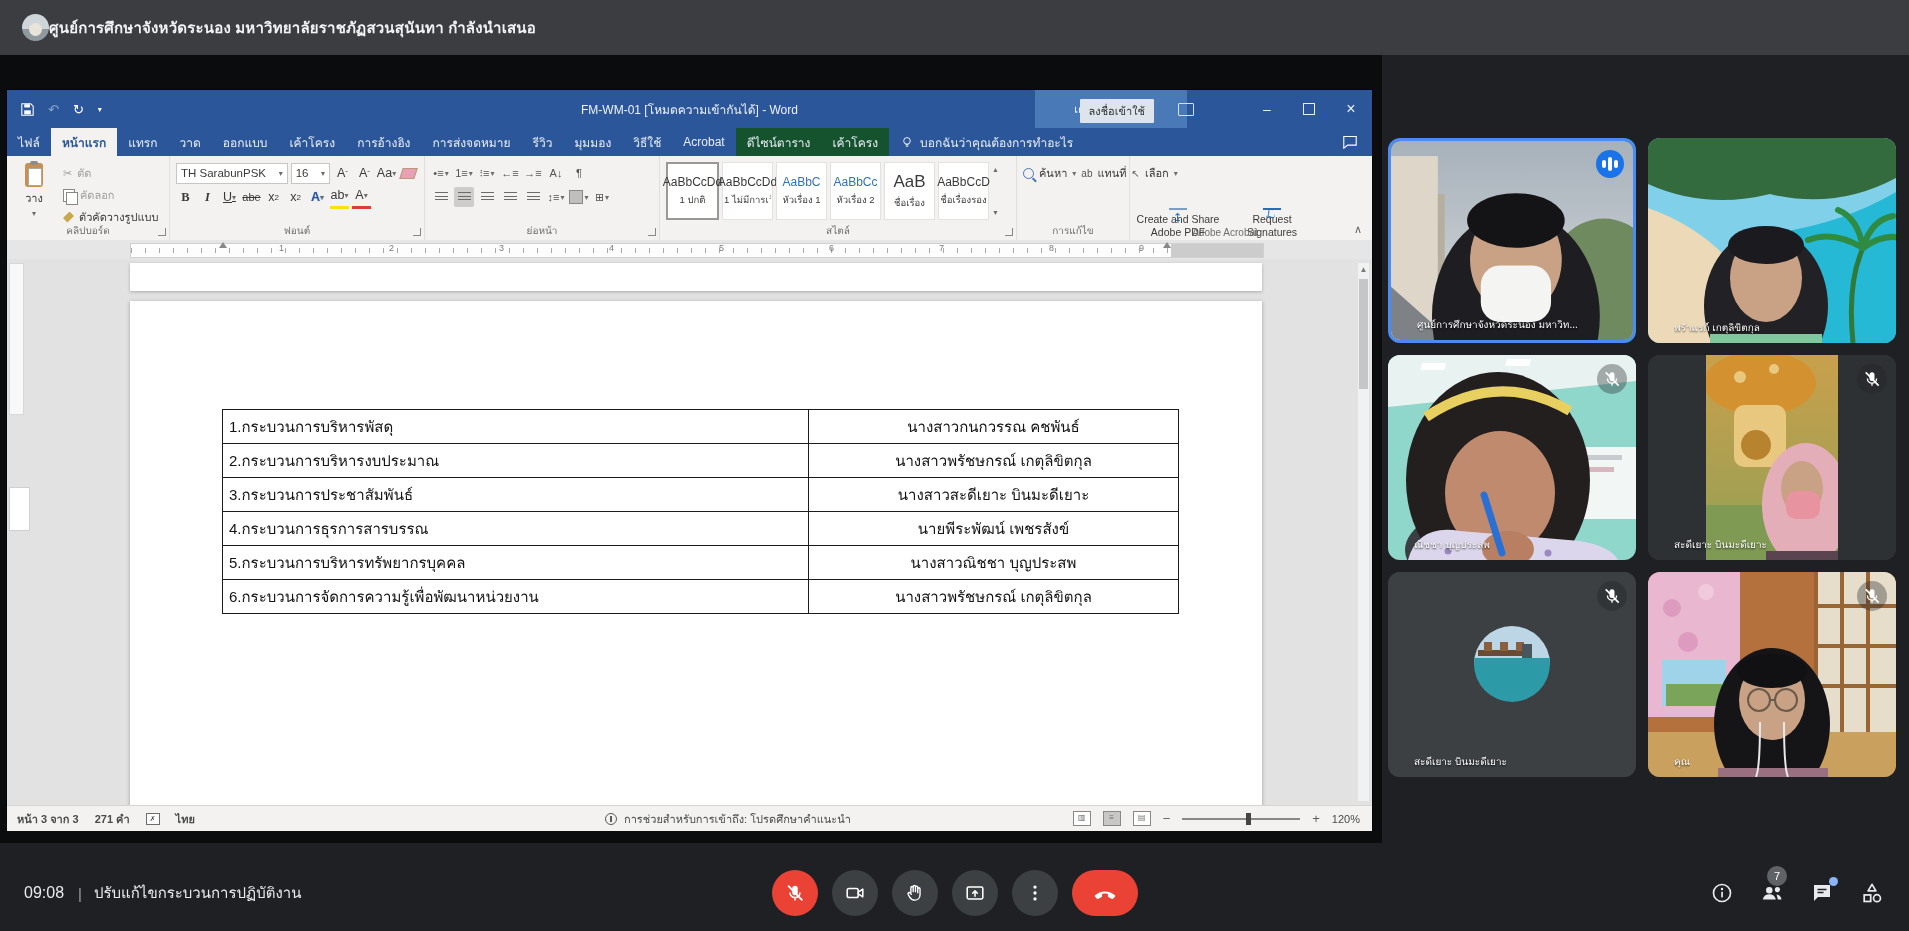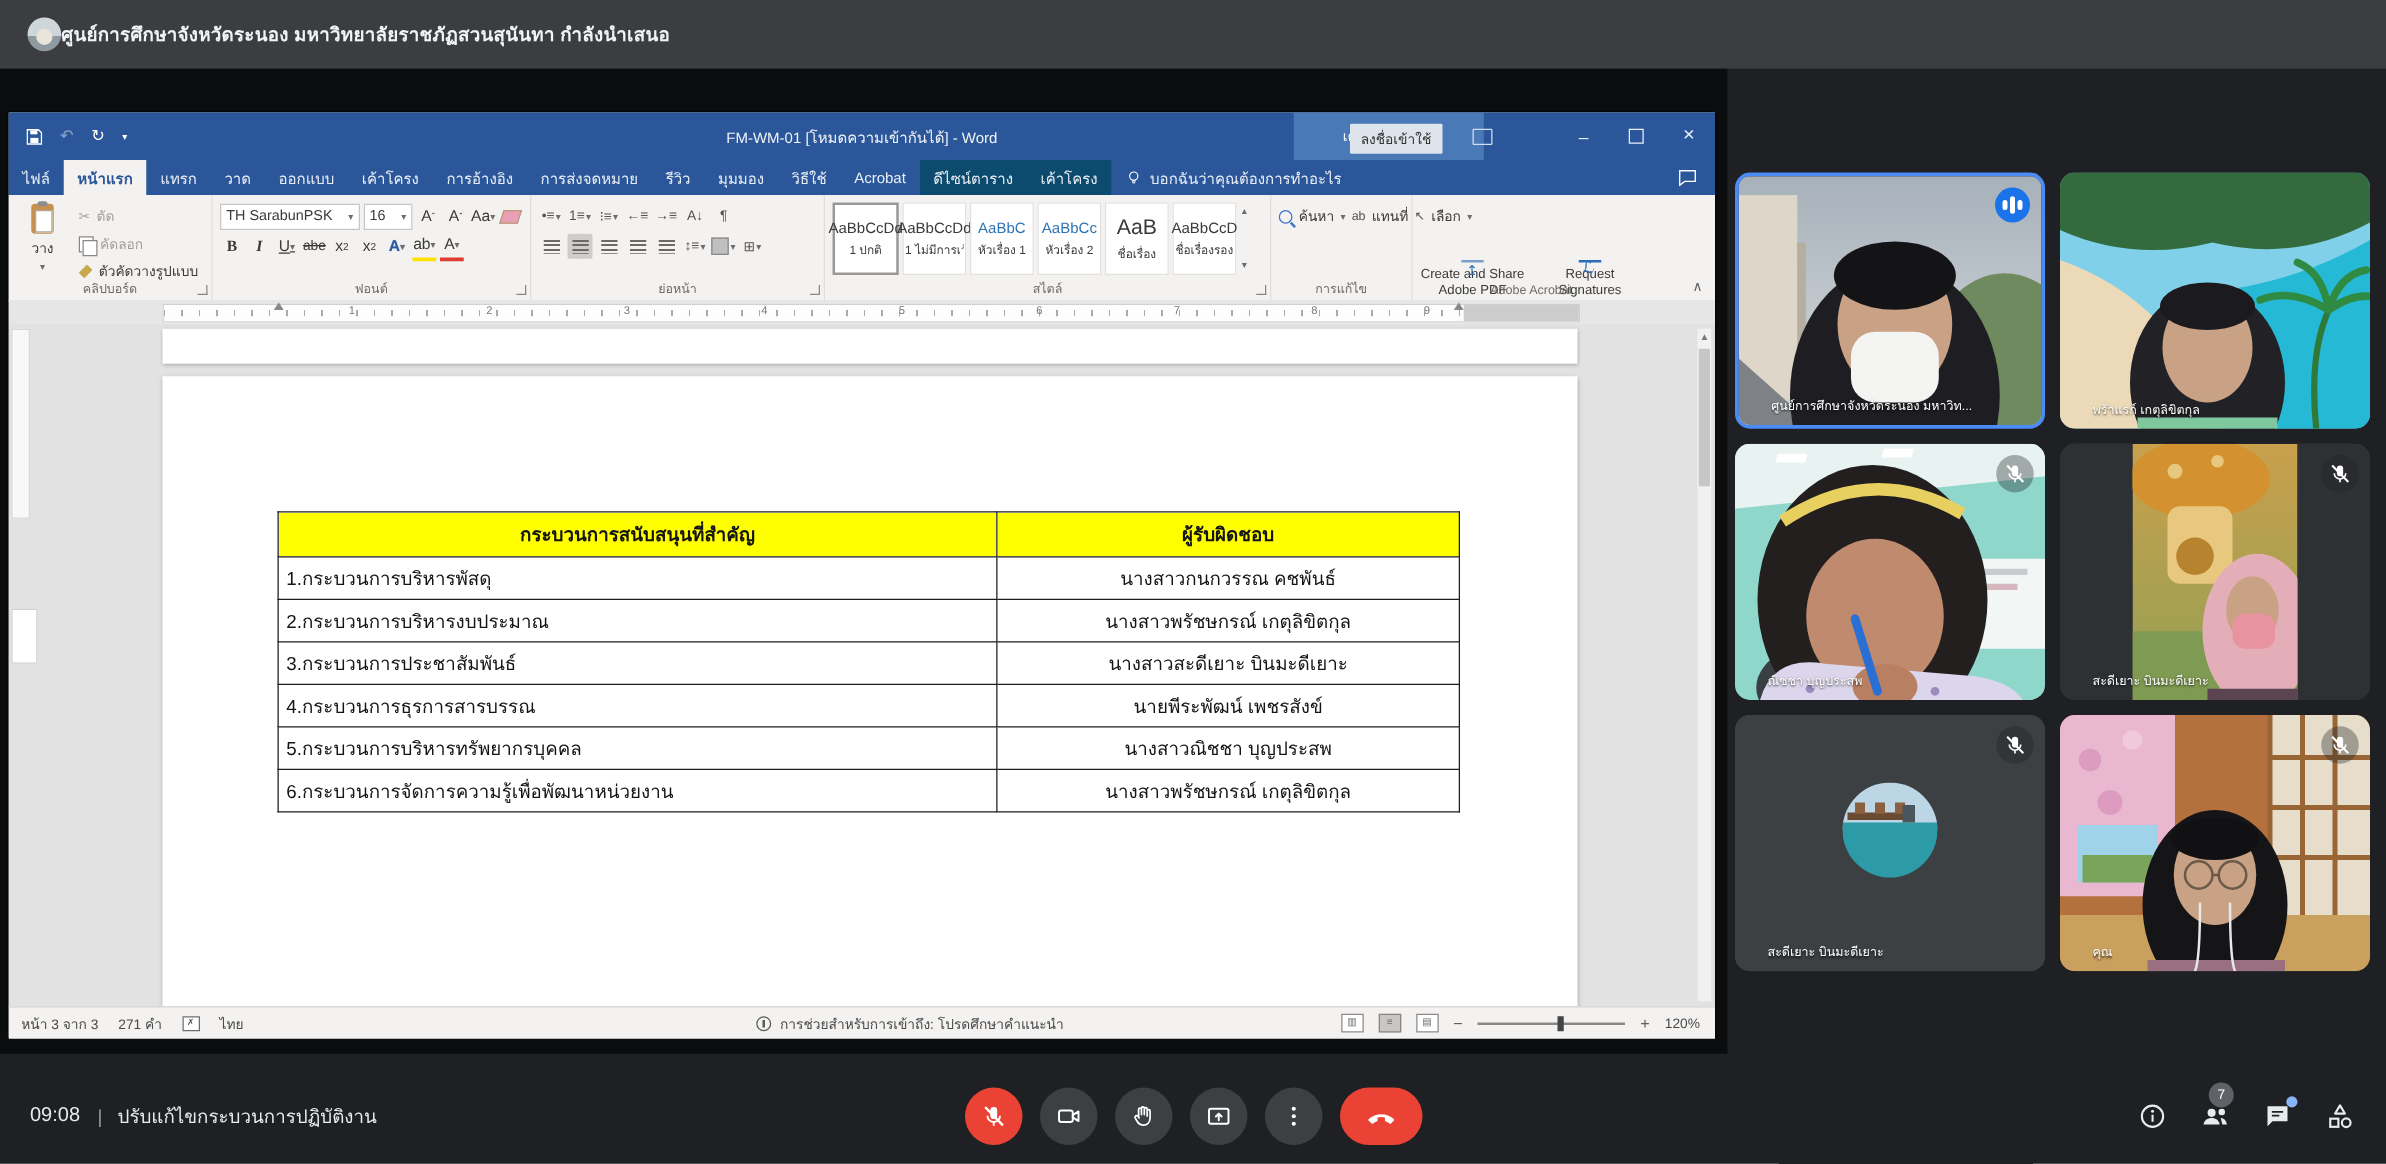--- a/index.html
+++ b/index.html
@@ -25,21 +25,21 @@
   .ctx-head{position:absolute;left:1028px;top:0;height:38px;width:152px;background:#4a79b8;display:flex;align-items:center;justify-content:center;font-size:11px;color:#fff;}
   .signin{position:absolute;right:218px;top:9px;background:#dde4ec;color:#333;font-size:11px;padding:3px 9px;border-radius:1px;}
   .ribopt{position:absolute;right:178px;top:13px;width:14px;height:11px;border:1px solid #cfe0f4;border-radius:1px;}
   .winbtn{position:absolute;top:0;height:38px;width:42px;display:flex;align-items:center;justify-content:center;font-size:14px;color:#eaf0f8;}
   .winbtn.min{right:84px}.winbtn.max{right:42px}.winbtn.cls{right:0;font-size:16px}
   .maxbox{width:10px;height:10px;border:1px solid #eaf0f8;}
   
   .wtabs{position:absolute;left:0;top:38px;width:100%;height:28px;background:#2b579a;display:flex;align-items:stretch;color:#e8eef6;font-size:12px;}
   .wtab{display:flex;align-items:center;padding:0 11px;white-space:nowrap;}
   .wtab.sel{background:#f3f2f1;color:#2b579a;font-weight:700;}
-  .ctxwrap{background:#0c4a6e;display:flex;}
+  .ctxwrap{background:#14532d;display:flex;}
   .tellme{display:flex;align-items:center;gap:7px;padding:0 12px;}
   .bulb{width:12px;height:12px;flex:none;}
   .wtabs .bubble{margin-left:auto;margin-right:14px;display:flex;align-items:center;}
   
   .wribbon{position:absolute;left:0;top:66px;width:100%;height:84px;background:#f3f2f1;border-bottom:1px solid #d6d4d2;display:flex;color:#3b3a39;}
   .rgroup{position:relative;border-right:1px solid #e1dfdd;padding:5px 6px 16px 6px;flex:none;}
   .glabel{position:absolute;bottom:2px;left:0;right:0;text-align:center;font-size:10px;color:#6e6d6b;white-space:nowrap;}
   .dlg{position:absolute;right:3px;bottom:4px;width:7px;height:7px;border-right:1.5px solid #8a8886;border-bottom:1.5px solid #8a8886;}
   .caret{font-size:8px;color:#6e6d6b;}
   
@@ -118,21 +118,21 @@
   .vscroll .arr{position:absolute;left:0;top:0;width:11px;height:14px;font-size:8px;color:#7a7a78;text-align:center;line-height:14px;}
   
   .doctable{position:absolute;left:92px;top:108px;border-collapse:collapse;table-layout:fixed;width:946px;}
   .doctable td,.doctable th{border:1.6px solid #1c1c1c;font-size:15px;color:#141414;font-weight:400;overflow:hidden;white-space:nowrap;}
   .doctable th{background:#ffff00;font-weight:700;height:33px;text-align:center;}
   .doctable td{height:31px;}
   .doctable td.c1{text-align:left;padding-left:6px;width:578px;}
   .doctable td.c2,.doctable th.c2{text-align:center;width:367px;}
   
   .wstatus{position:absolute;left:0;top:715px;width:100%;height:25px;background:#f3f2f1;border-top:1px solid #d6d4d2;display:flex;align-items:center;font-size:11px;color:#4a4a4a;}
-  .wstatus .lft{display:flex;align-items:center;gap:16px;margin-left:10px;}
+  .wstatus .lft{display:flex;align-items:center;gap:16px;margin-left:10px;font-weight:bold;}
   .proof{width:12px;height:10px;border:1px solid #6e6d6b;background:#fff;position:relative;font-size:7px;text-align:center;line-height:9px;}
   .acc{position:absolute;left:598px;display:flex;align-items:center;gap:7px;}
   .accico{width:10px;height:10px;border:1.2px solid #5a5a58;border-radius:50%;position:relative;}
   .accico::after{content:"";position:absolute;left:4px;top:2px;width:1.5px;height:6px;background:#5a5a58;}
   .wstatus .rgt{position:absolute;right:12px;display:flex;align-items:center;gap:12px;}
   .viewico{width:16px;height:13px;border:1px solid #8a8886;background:#fff;font-size:8px;color:#6e6d6b;text-align:center;line-height:12px;}
   .viewico.sel{background:#c9c7c5;}
   .zslider{width:118px;height:2px;background:#8a8886;position:relative;}
   .zthumb{position:absolute;left:54%;top:-5px;width:5px;height:12px;background:#444;}
   .zsign{font-size:13px;color:#5f5e5c;}
@@ -407,24 +407,20 @@
       </div>
     </div>
 
     <div class="wdoc">
       <div class="vruler"></div>
       <div class="vchip"></div>
       <div class="page-prev"></div>
       <div class="page">
         <table class="doctable">
           <tbody>
-              <tr>
-            <th class="c1">กระบวนการสนับสนุนที่สำคัญ</th>
-            <th class="c2">ผู้รับผิดชอบ</th>
-          </tr>
           <tr>
             <td class="c1">1.กระบวนการบริหารพัสดุ</td>
             <td class="c2">นางสาวกนกวรรณ  คชพันธ์</td>
           </tr>
           <tr>
             <td class="c1">2.กระบวนการบริหารงบประมาณ</td>
             <td class="c2">นางสาวพรัชษกรณ์  เกตุลิขิตกุล</td>
           </tr>
           <tr>
             <td class="c1">3.กระบวนการประชาสัมพันธ์</td>

